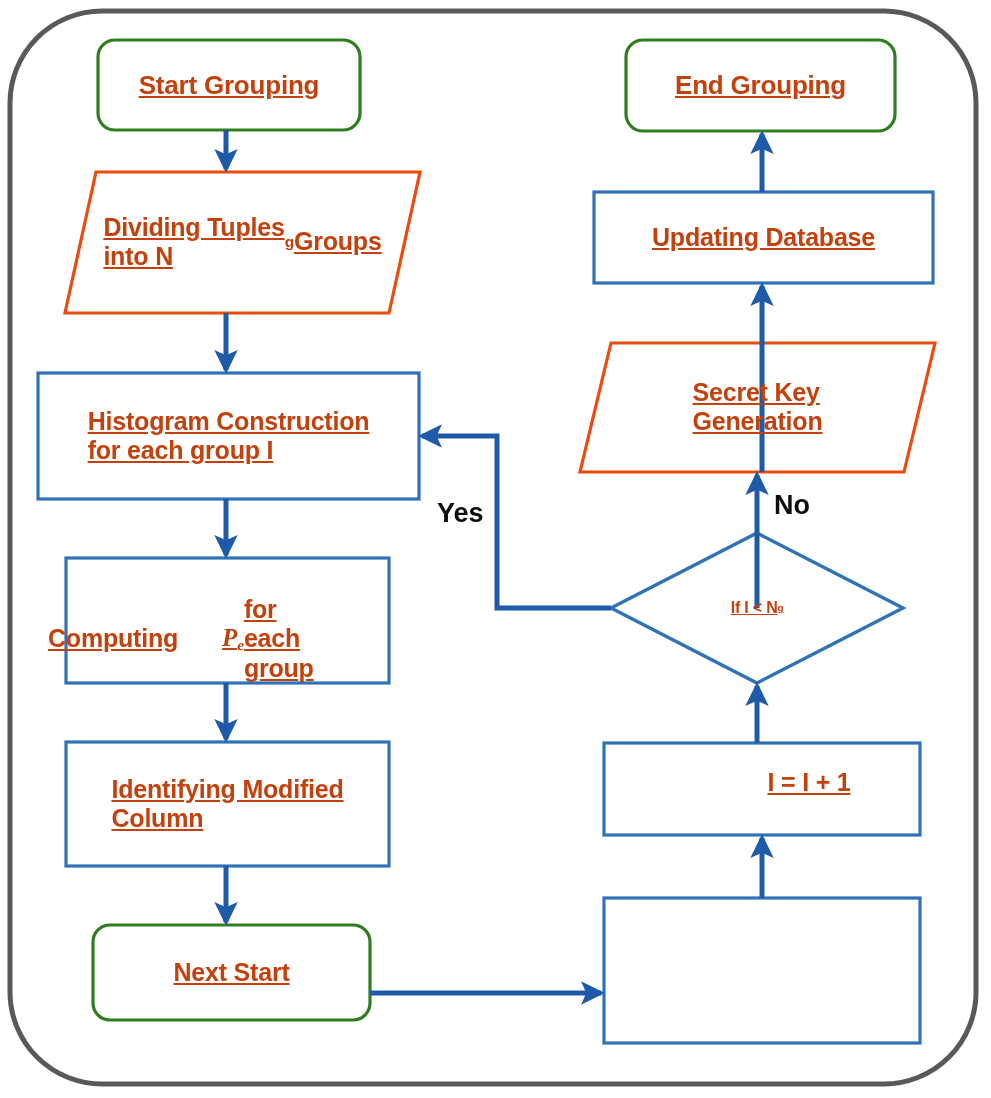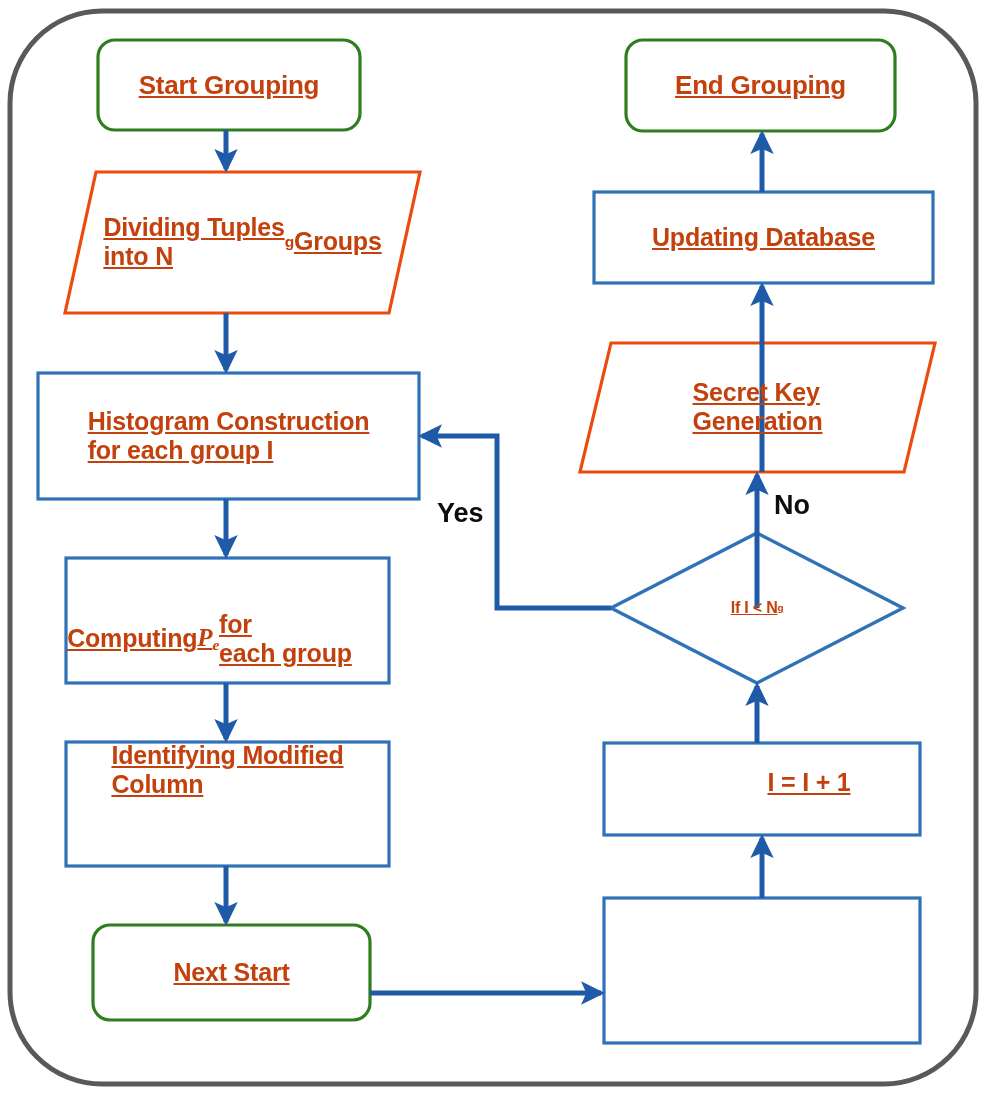--- a/index.html
+++ b/index.html
@@ -56,20 +56,21 @@
   }
   .sub {
     font-size: 0.62em;
     vertical-align: -0.28em;
     font-weight: inherit;
   }
   .ital {
     font-style: italic;
     font-family: "Liberation Serif", serif;
     font-weight: 700;
+    padding-left: 44px;
   }
 </style>
 </head>
 <body>
 
 <div id="canvas">
 
   <svg id="flow-svg" viewBox="0 0 991 1098" xmlns="http://www.w3.org/2000/svg">
     <defs>
       <marker id="arrowblue" viewBox="0 0 12 12" refX="9.2" refY="6" markerWidth="5.2" markerHeight="5.2" orient="auto-start-reverse">
@@ -129,21 +130,21 @@
   </svg>
 
   <div class="node-label lbl-terminal" style="left:98px; top:40px; width:262px; height:90px;">Start Grouping</div>
 
   <div class="node-label lbl-process-bold" style="left:80px; top:182px; width:325px; height:120px;">Dividing Tuples<br>into N<span class="sub">g</span> Groups</div>
 
   <div class="node-label lbl-process-bold" style="left:38px; top:373px; width:381px; height:126px;border-radius:26px;">Histogram Construction<br>for each group I</div>
 
   <div class="node-label lbl-process-bold" style="left:48px; top:558px; width:323px; height:162px;">Computing <span class="ital">P<span class="sub">e</span></span> for<br>each group</div>
 
-  <div class="node-label lbl-process-bold" style="left:66px; top:708px; width:323px; height:124px;">Identifying Modified<br>Column</div>
+  <div class="node-label lbl-process-bold" style="left:66px; top:742px; width:323px; height:124px;">Identifying Modified<br>Column</div>
 
   <div class="node-label lbl-process-bold" style="left:93px; top:925px; width:277px; height:95px;">Next Start</div>
 
   <div class="node-label lbl-terminal" style="left:626px; top:40px; width:269px; height:91px;border-radius:32px;">End Grouping</div>
 
   <div class="node-label lbl-process-bold" style="left:594px; top:192px; width:339px; height:91px;">Updating Database</div>
 
   <div class="node-label lbl-process-bold" style="left:595px; top:352px; width:325px; height:110px;">Secret Key<br>Generation</div>
 
   <div class="node-label lbl-decision" style="left:657px; top:578px; width:200px; height:60px;">If I &lt; N<span class="sub">g</span></div>

